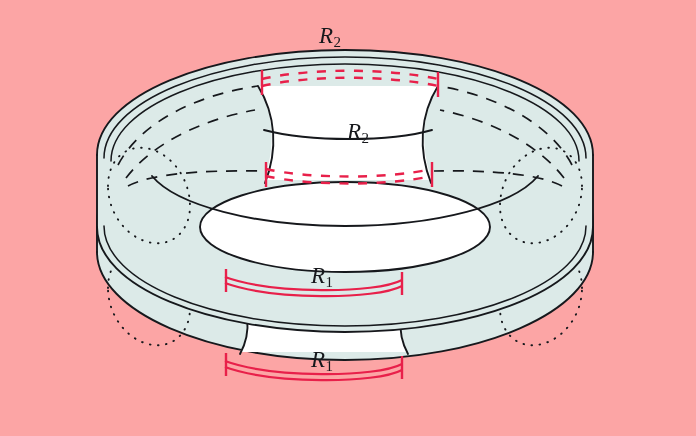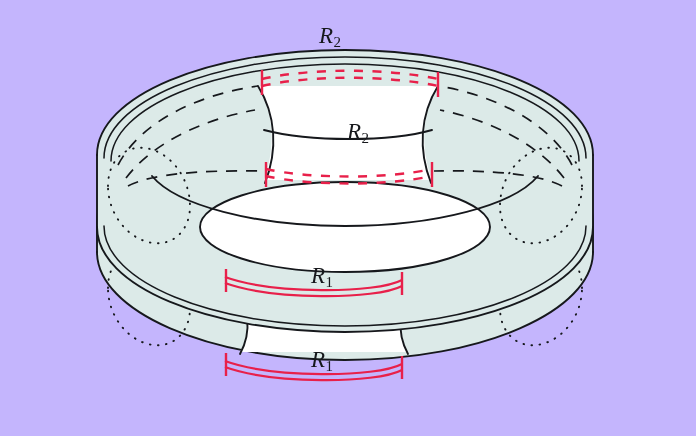--- a/index.html
+++ b/index.html
@@ -10,21 +10,21 @@
   body {
     width: 696px;
     height: 436px;
     overflow: hidden;
     font-family: "Liberation Serif", serif;
   }
   #figure-root {
     position: relative;
     width: 696px;
     height: 436px;
-    background: #c4b5fd;
+    background: #fca5a5;
   }
   #torus-svg {
     position: absolute;
     left: 0;
     top: 0;
     width: 696px;
     height: 436px;
     display: block;
   }
   .mathlabel {

